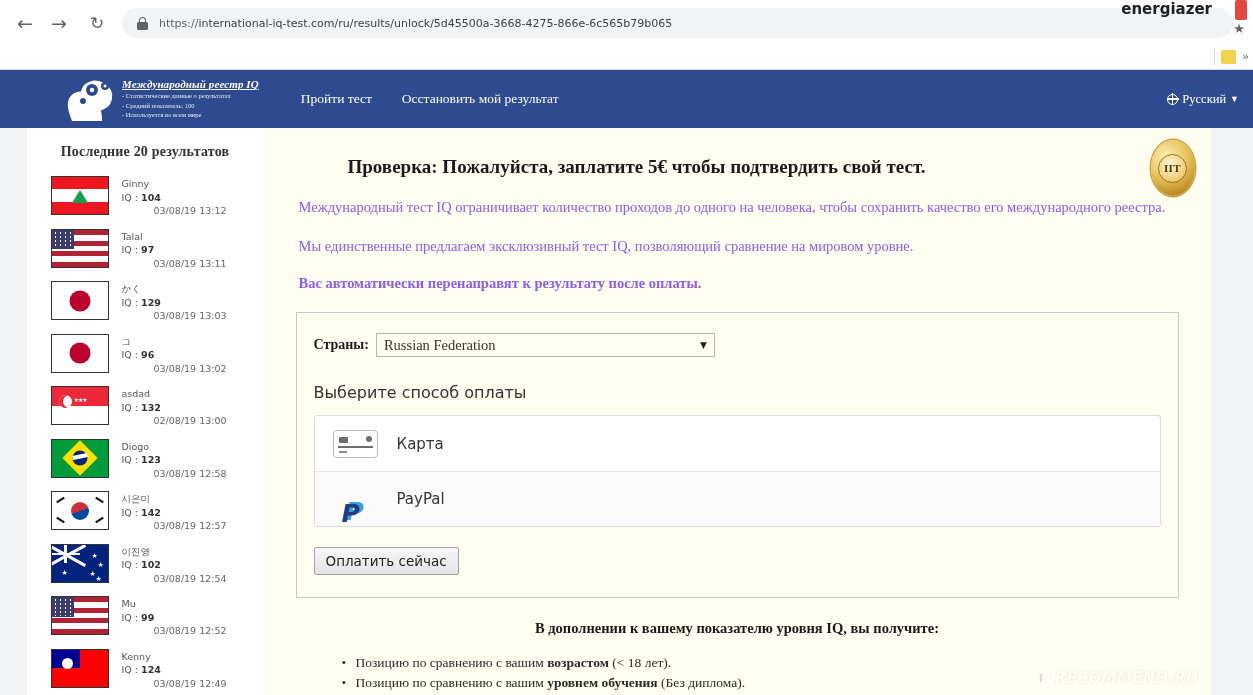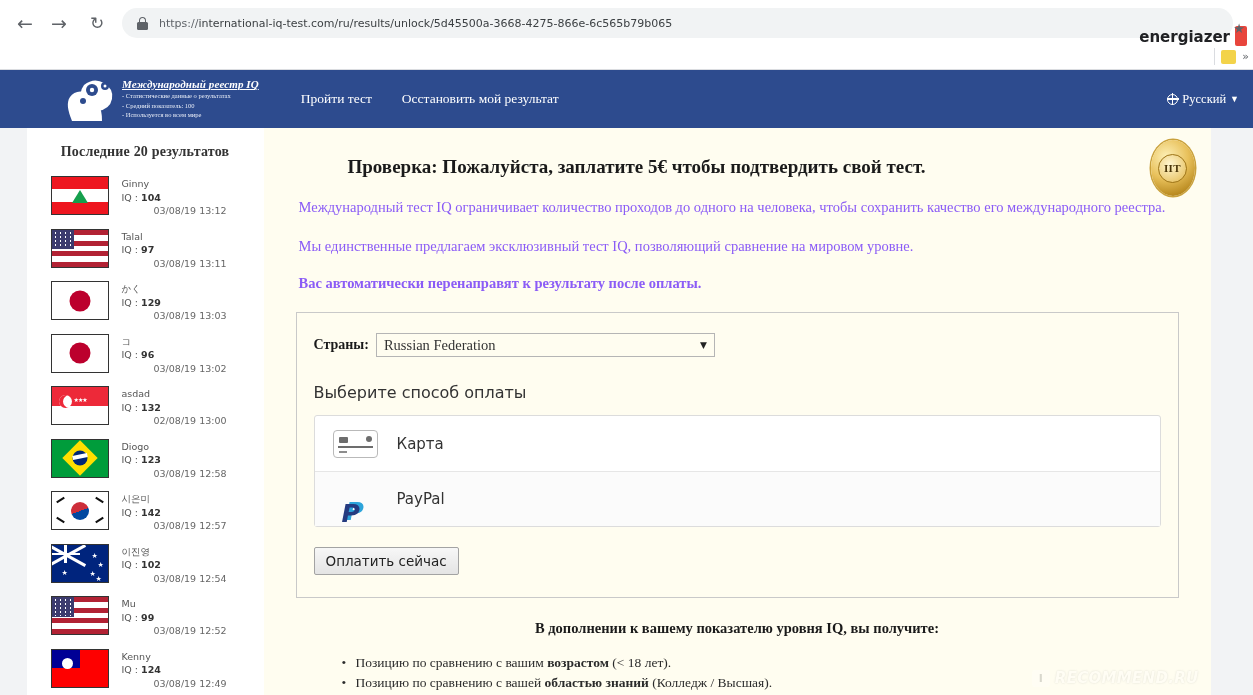--- a/index.html
+++ b/index.html
@@ -65,22 +65,22 @@
     color: #3c4043;
     white-space: nowrap;
   }
   .url-text .dim { color: #5f6368; }
   .profile-area {
     position: absolute;
     right: 6px;
     top: 0;
     height: 46px;
     display: flex;
-    align-items: flex-end;
-    gap: 5px;
+    align-items: flex-start;
+    gap: 23px;
   }
   .profile-name {
     font-family: "DejaVu Sans", sans-serif;
     font-size: 15px;
     font-weight: bold;
     color: #202124;
     white-space: nowrap;
   }
   .profile-dot {
     width: 12px; height: 20px;
@@ -752,21 +752,20 @@
             <span>PayPal</span>
           </div>
         </div>
 
         <div class="pay-now-btn">Оплатить сейчас</div>
       </div>
 
       <div class="bottom-head">В дополнении к вашему показателю уровня IQ, вы получите:</div>
       <ul class="benefits" id="benefits-list">
           <li>Позицию по сравнению с вашим <b>возрастом</b> (&lt; 18 лет).</li>
-          <li>Позицию по сравнению с вашей <b>областью знаний</b> (Колледж / Высшая).</li>
           <li>Позицию по сравнению с вашим <b>уровнем обучения</b> (Без диплома).</li>
         </ul>
 
       <div class="watermark">
         <div class="wm-badge">I</div>
         <div class="wm-text">RECOMMEND.RU</div>
       </div>
     </div>
 
     <div class="scroll-gutter"></div>

